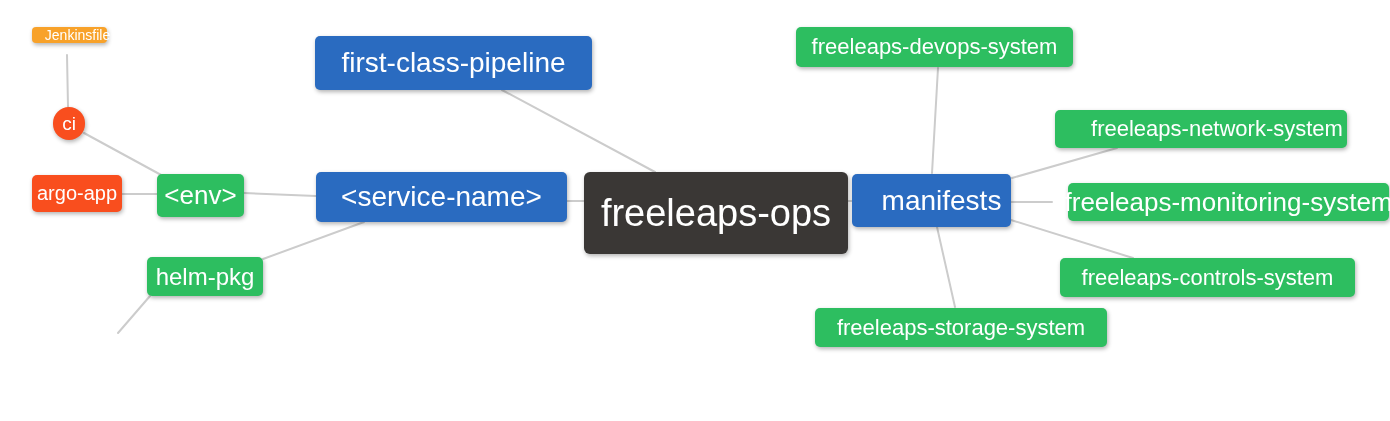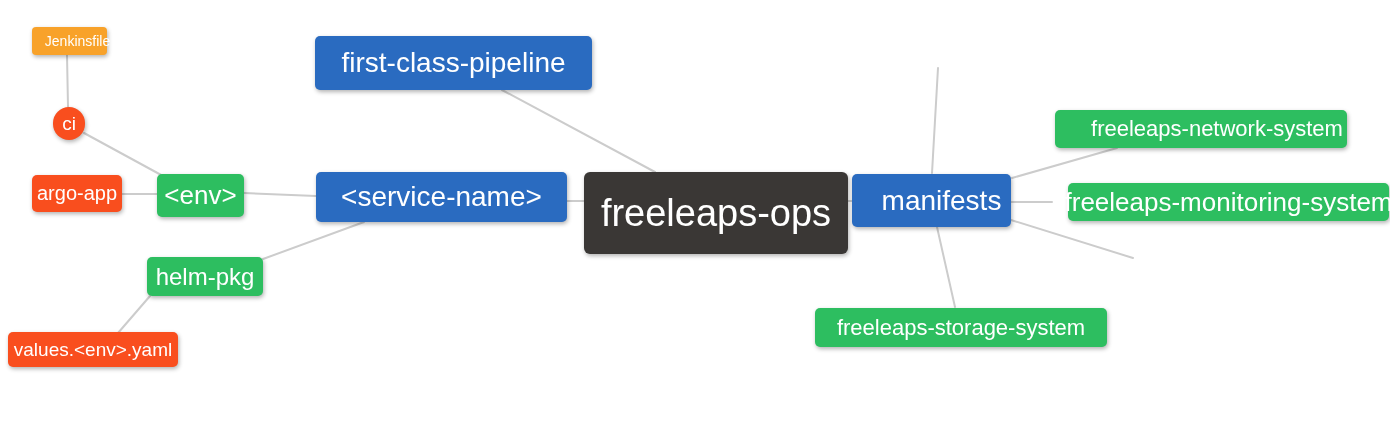--- a/index.html
+++ b/index.html
@@ -39,21 +39,21 @@
     box-sizing: border-box;
     user-select: none;
   }
   .c-blue   { background: #2a6bc0; }
   .c-green  { background: #2dbe60; }
   .c-red    { background: #f94e1e; }
   .c-orange { background: #f8a22a; }
   .c-dark   { background: #3a3735; }
 
   
-  .n-jenkinsfile { left: 32px;  top: 27px;  width: 75px;  height: 28px; font-size: 14px; border-radius: 4px; padding-left: 16px; }
+  .n-jenkinsfile { left: 32px;  top: 27px;  width: 75px;  height: 16px; font-size: 14px; border-radius: 4px; padding-left: 16px; }
   .n-ci          { left: 53px;  top: 107px; width: 32px;  height: 33px; font-size: 19px; border-radius: 16px; }
   .n-argo-app    { left: 32px;  top: 175px; width: 90px;  height: 37px; font-size: 20px; }
   .n-env         { left: 157px; top: 174px; width: 87px;  height: 43px; font-size: 26px; }
   .n-helm-pkg    { left: 147px; top: 257px; width: 116px; height: 39px; font-size: 24px; }
   .n-values      { left: 8px;   top: 332px; width: 170px; height: 35px; font-size: 19px; }
   .n-fcp         { left: 315px; top: 36px;  width: 277px; height: 54px; font-size: 28px; }
   .n-service     { left: 316px; top: 172px; width: 251px; height: 50px; font-size: 28px; }
   .n-ops         { left: 584px; top: 172px; width: 264px; height: 82px; font-size: 38px; border-radius: 6px; }
   .n-manifests   { left: 852px; top: 174px; width: 159px; height: 53px; font-size: 28px; padding-left: 20px; }
   .n-devops      { left: 796px; top: 27px;  width: 277px; height: 40px; font-size: 22px; }
@@ -82,22 +82,23 @@
     <line x1="1011" y1="202" x2="1052" y2="202"></line>
     <line x1="1011" y1="220" x2="1133" y2="258"></line>
     <line x1="937" y1="227" x2="955" y2="307"></line>
   </svg>
 
   <div class="node c-orange n-jenkinsfile">Jenkinsfile</div>
   <div class="node c-red    n-ci">ci</div>
   <div class="node c-red    n-argo-app">argo-app</div>
   <div class="node c-green  n-env">&lt;env&gt;</div>
   <div class="node c-green  n-helm-pkg">helm-pkg</div>
-  <div class="node c-red    n-values">values.&lt;env&gt;.yaml</div>
   <div class="node c-blue   n-fcp">first-class-pipeline</div>
   <div class="node c-blue   n-service">&lt;service-name&gt;</div>
   <div class="node c-dark   n-ops">freeleaps-ops</div>
   <div class="node c-blue   n-manifests">manifests</div>
+  <div class="node c-green  n-devops">freeleaps-devops-system</div>
   <div class="node c-green  n-network">freeleaps-network-system</div>
   <div class="node c-green  n-monitoring">freeleaps-monitoring-system</div>
+  <div class="node c-green  n-controls">freeleaps-controls-system</div>
   <div class="node c-green  n-storage">freeleaps-storage-system</div>
 
 </div>
 
 </body></html>

